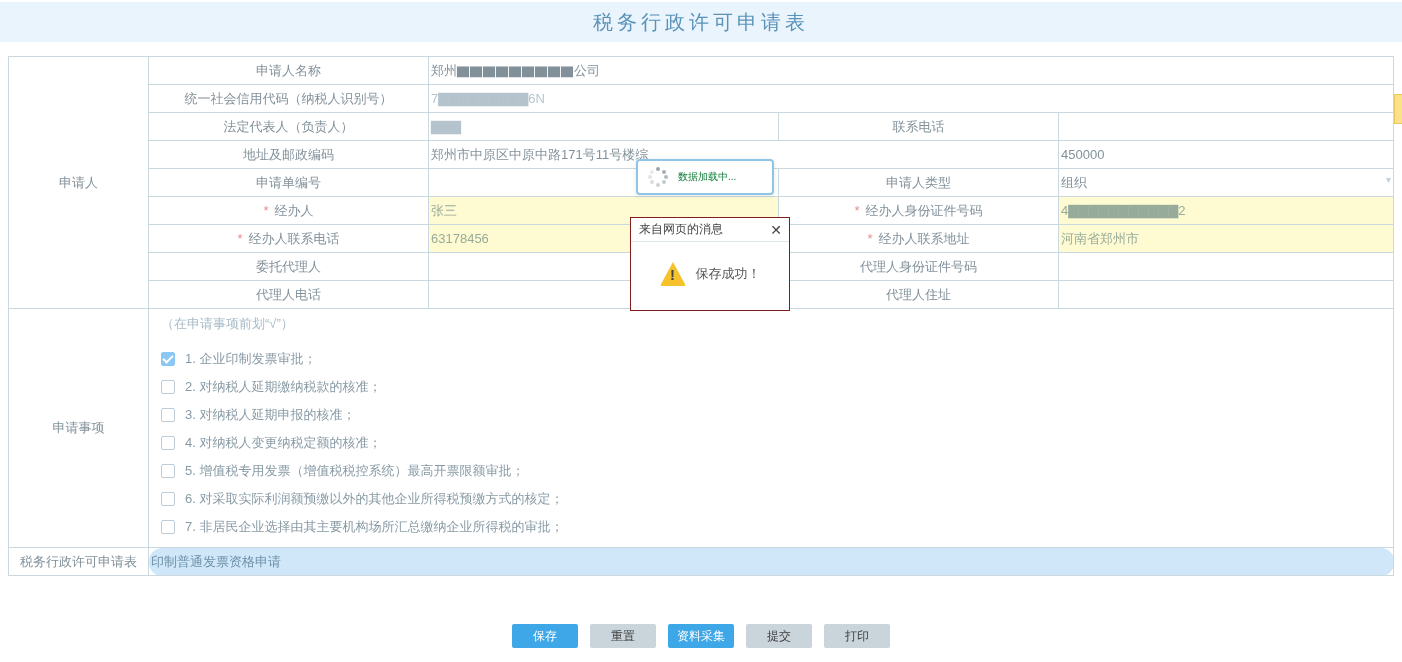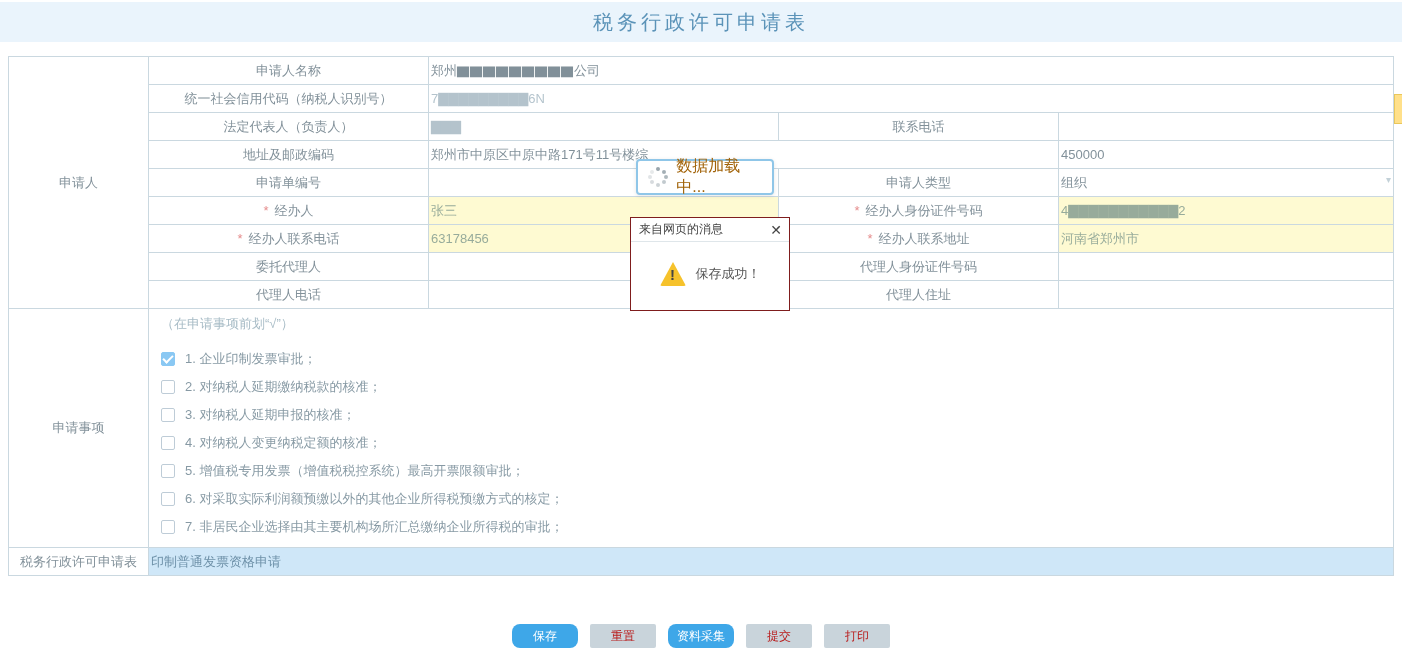--- a/index.html
+++ b/index.html
@@ -15,39 +15,39 @@
   .val-light { color:#9bb0bc; padding:0 8px; }
   .req::before { content:"*"; color:#d66; margin-right:6px; }
   td.side-lbl { width:140px; text-align:center; color:#586c78; }
   .appitems { padding:6px 12px; }
   .hint { color:#8aa5b3; margin-bottom:12px; }
   .chkrow { display:flex; align-items:center; gap:10px; padding:5px 0; color:#5f7886; }
   .chk { width:14px; height:14px; border:1px solid #a9bcca; border-radius:2px; background:#fff; position:relative; display:inline-block; flex:0 0 14px; }
   .chk.checked { background:#63b6f0; border-color:#63b6f0; }
   .chk.checked::after { content:""; position:absolute; left:3px; top:0; width:4px; height:8px; border:solid #fff; border-width:0 2px 2px 0; transform:rotate(45deg); }
   .chk.dim::after { content:""; }
-  td.bluecell { background:#bfe0f6; padding:0 8px; color:#3e6c8c; }
+  td.bluecell { background:#bfe0f6; padding:0 8px; color:#3e6c8c;border-radius:13px; }
   .btnbar { position:absolute; left:0; right:0; bottom:16px; display:flex; gap:12px; justify-content:center; }
   .btn { min-width:66px; height:24px; border:none; border-radius:2px; color:#fff; font-size:12px; display:flex; align-items:center; justify-content:center; }
-  .btn.primary { background:#3ea7e8;border-radius:8px; }
-  .btn.muted { background:#c9d4db; color:#b91c1c;font-family:Liberation Serif, serif; }
+  .btn.primary { background:#3ea7e8; }
+  .btn.muted { background:#c9d4db; color:#404040;font-family:Liberation Serif, serif; }
   .right-flag { position:absolute; right:0; top:92px; width:8px; height:30px; background:#ffe08a; border:1px solid #e9c75b; border-right:none; }
   
   .loading { position:absolute; left:636px; top:157px; width:138px; height:36px; background:#fff; border:2px solid #8fc6e8; border-radius:4px; box-shadow:0 1px 4px rgba(0,0,0,.1); display:flex; align-items:center; gap:10px; padding:0 10px; }
   .spinner { width:20px; height:20px; position:relative; }
   .spinner span { position:absolute; width:4px; height:4px; background:#9aa6ad; border-radius:50%; }
   .spinner .d1 { top:0; left:8px; }
   .spinner .d2 { top:3px; left:14px; opacity:.9; }
   .spinner .d3 { top:8px; left:16px; opacity:.8; }
   .spinner .d4 { top:13px; left:14px; opacity:.6; }
   .spinner .d5 { top:16px; left:8px; opacity:.5; }
   .spinner .d6 { top:13px; left:2px; opacity:.4; }
   .spinner .d7 { top:8px; left:0; opacity:.3; }
   .spinner .d8 { top:3px; left:2px; opacity:.25; }
-  .loading-text { color:#a16207; font-size:16px; }
+  .loading-text { color:#15803d; font-size:10px; }
   
   .msgbox { position:absolute; left:630px; top:215px; width:160px; background:#fff; border:1px solid #7f1d1d; }
   .msgbox-header { height:24px; display:flex; align-items:center; justify-content:space-between; padding:0 6px 0 8px; font-size:12px; color:#444; border-bottom:1px solid #dfe6ea; }
   .close-x { width:14px; height:14px; display:inline-flex; align-items:center; justify-content:center; font-size:14px; cursor:pointer; }
   .msgbox-body { padding:20px 8px 24px; display:flex; align-items:center; gap:10px; justify-content:center; }
   .warn-icon { width:26px; height:24px; position:relative; }
   .warn-icon .tri { width:0; height:0; border-left:13px solid transparent; border-right:13px solid transparent; border-bottom:24px solid #f6c22b; position:absolute; left:0; top:0; border-radius:2px; }
   .warn-icon .excl { position:absolute; left:0; right:0; top:4px; text-align:center; font-weight:bold; color:#444; font-size:15px; }
   .msgbox-footer { padding:8px; display:flex; justify-content:center; border-top:none; }
   .okbtn { width:64px; height:22px; background:#fff; border:1px solid #3a99d8; color:#444; font-size:12px; display:flex; align-items:center; justify-content:center; cursor:pointer; }

